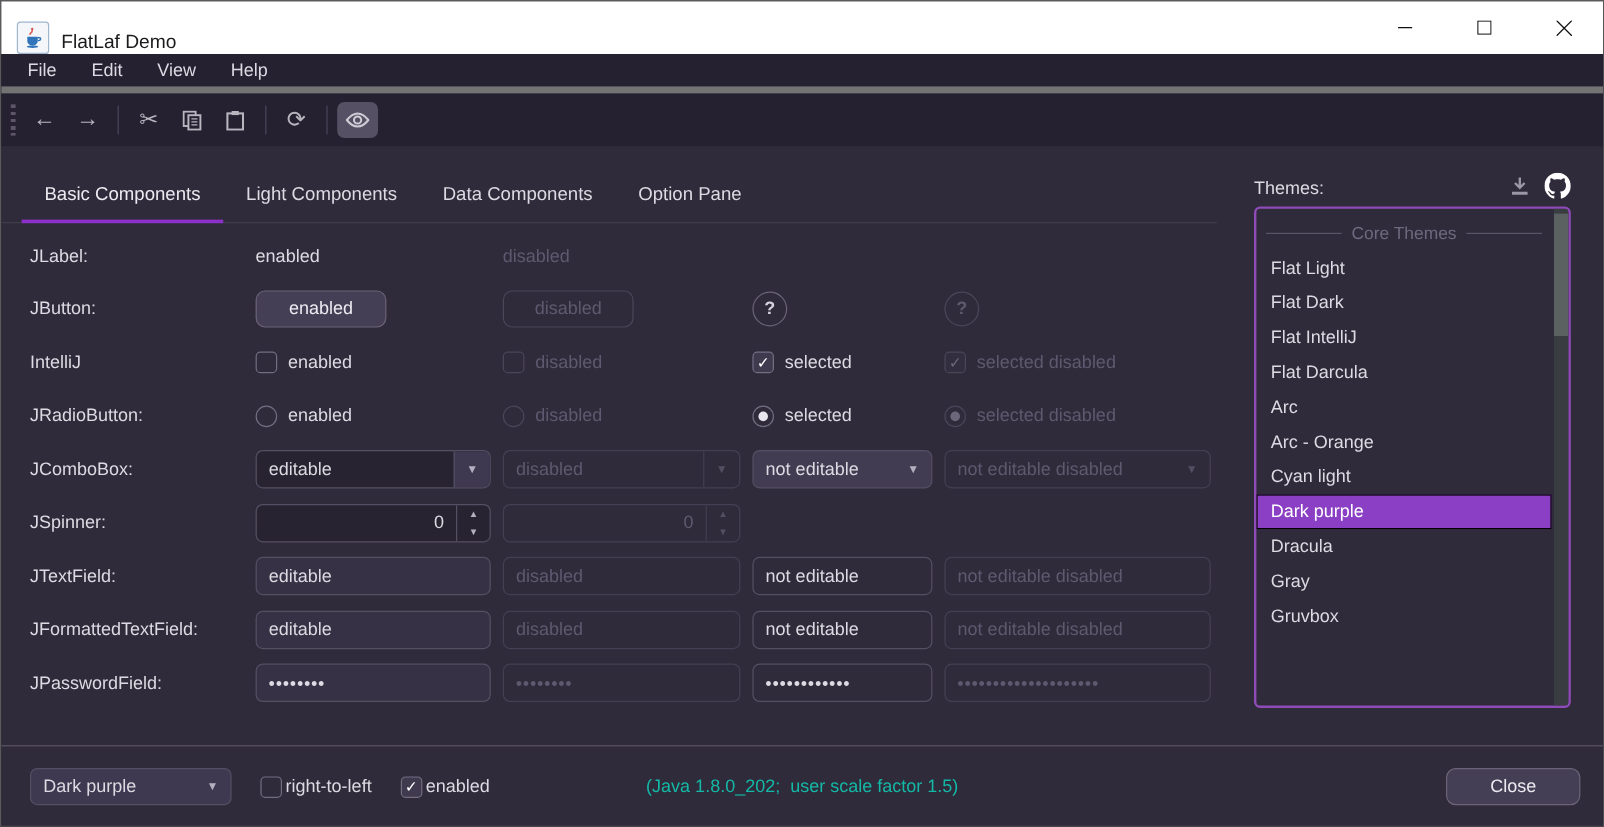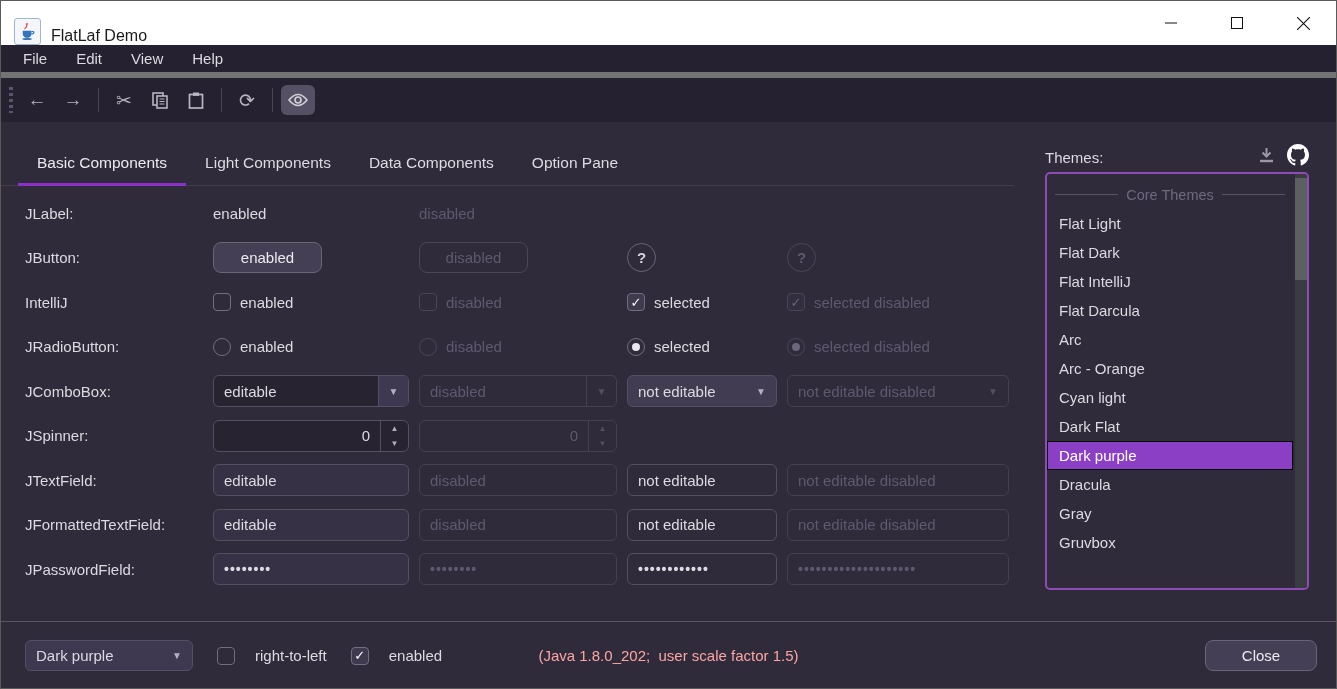--- a/index.html
+++ b/index.html
@@ -113,22 +113,22 @@
   .list-item.selected{background:var(--selection);color:#ffffff;outline:1px solid #000;outline-offset:-1px;}
   .vscroll{position:absolute;right:0;top:0;bottom:0;width:12px;background:#393c41;}
   .vscroll .thumb{position:absolute;left:0;right:0;top:4px;height:102px;background:#5b6061;}
 
   
   .bottom-sep{position:absolute;left:0;right:0;top:499px;height:1px;background:#5b5566;}
   .bottombar{position:absolute;left:0;right:0;top:500px;bottom:0;display:flex;align-items:center;padding:0 19px 0 24px;}
   .bottom-combo{width:168px;height:31px;background:var(--widget-fill2);border:1px solid var(--border);border-radius:6px;display:flex;align-items:center;color:var(--text);font-size:15px;}
   .bottom-combo .val{flex:1;padding:0 10px;}
   .bottom-combo .arrowbox{width:30px;display:flex;align-items:center;justify-content:center;font-size:10px;color:#b3afbe;}
-  .bottom-check{display:flex;align-items:center;gap:20px;font-size:15px;color:var(--text);margin-left:24px;}
-  .status-text{position:absolute;left:0;right:0;text-align:center;font-size:15px;color:#fca5a5;white-space:pre;pointer-events:none;}
+  .bottom-check{display:flex;align-items:center;gap:3px;font-size:15px;color:var(--text);margin-left:24px;}
+  .status-text{position:absolute;left:0;right:0;text-align:center;font-size:15px;color:#14b8a6;white-space:pre;pointer-events:none;}
   .close-btn{margin-left:auto;width:112px;height:31px;background:var(--widget-fill);border:1px solid #6b6478;border-radius:8px;color:var(--text-bright);font-size:15px;display:flex;align-items:center;justify-content:center;z-index:1;}
 </style>
 </head>
 <body>
 
 <div class="window">
 
   <div class="titlebar">
     <span class="java-icon">
       <svg width="19" height="19" viewBox="0 0 24 24">
@@ -359,21 +359,20 @@
     <div class="themes-list">
       <div class="list-inner">
         <div class="list-sep">Core Themes</div>
         <div class="list-item">Flat Light</div>
         <div class="list-item">Flat Dark</div>
         <div class="list-item">Flat IntelliJ</div>
         <div class="list-item">Flat Darcula</div>
         <div class="list-item">Arc</div>
         <div class="list-item">Arc - Orange</div>
         <div class="list-item">Cyan light</div>
-        <div class="list-item">Dark Flat</div>
         <div class="list-item selected">Dark purple</div>
         <div class="list-item">Dracula</div>
         <div class="list-item">Gray</div>
         <div class="list-item">Gruvbox</div>
       </div>
       <div class="vscroll">
           <div class="thumb"></div>
         </div>
     </div>
 

